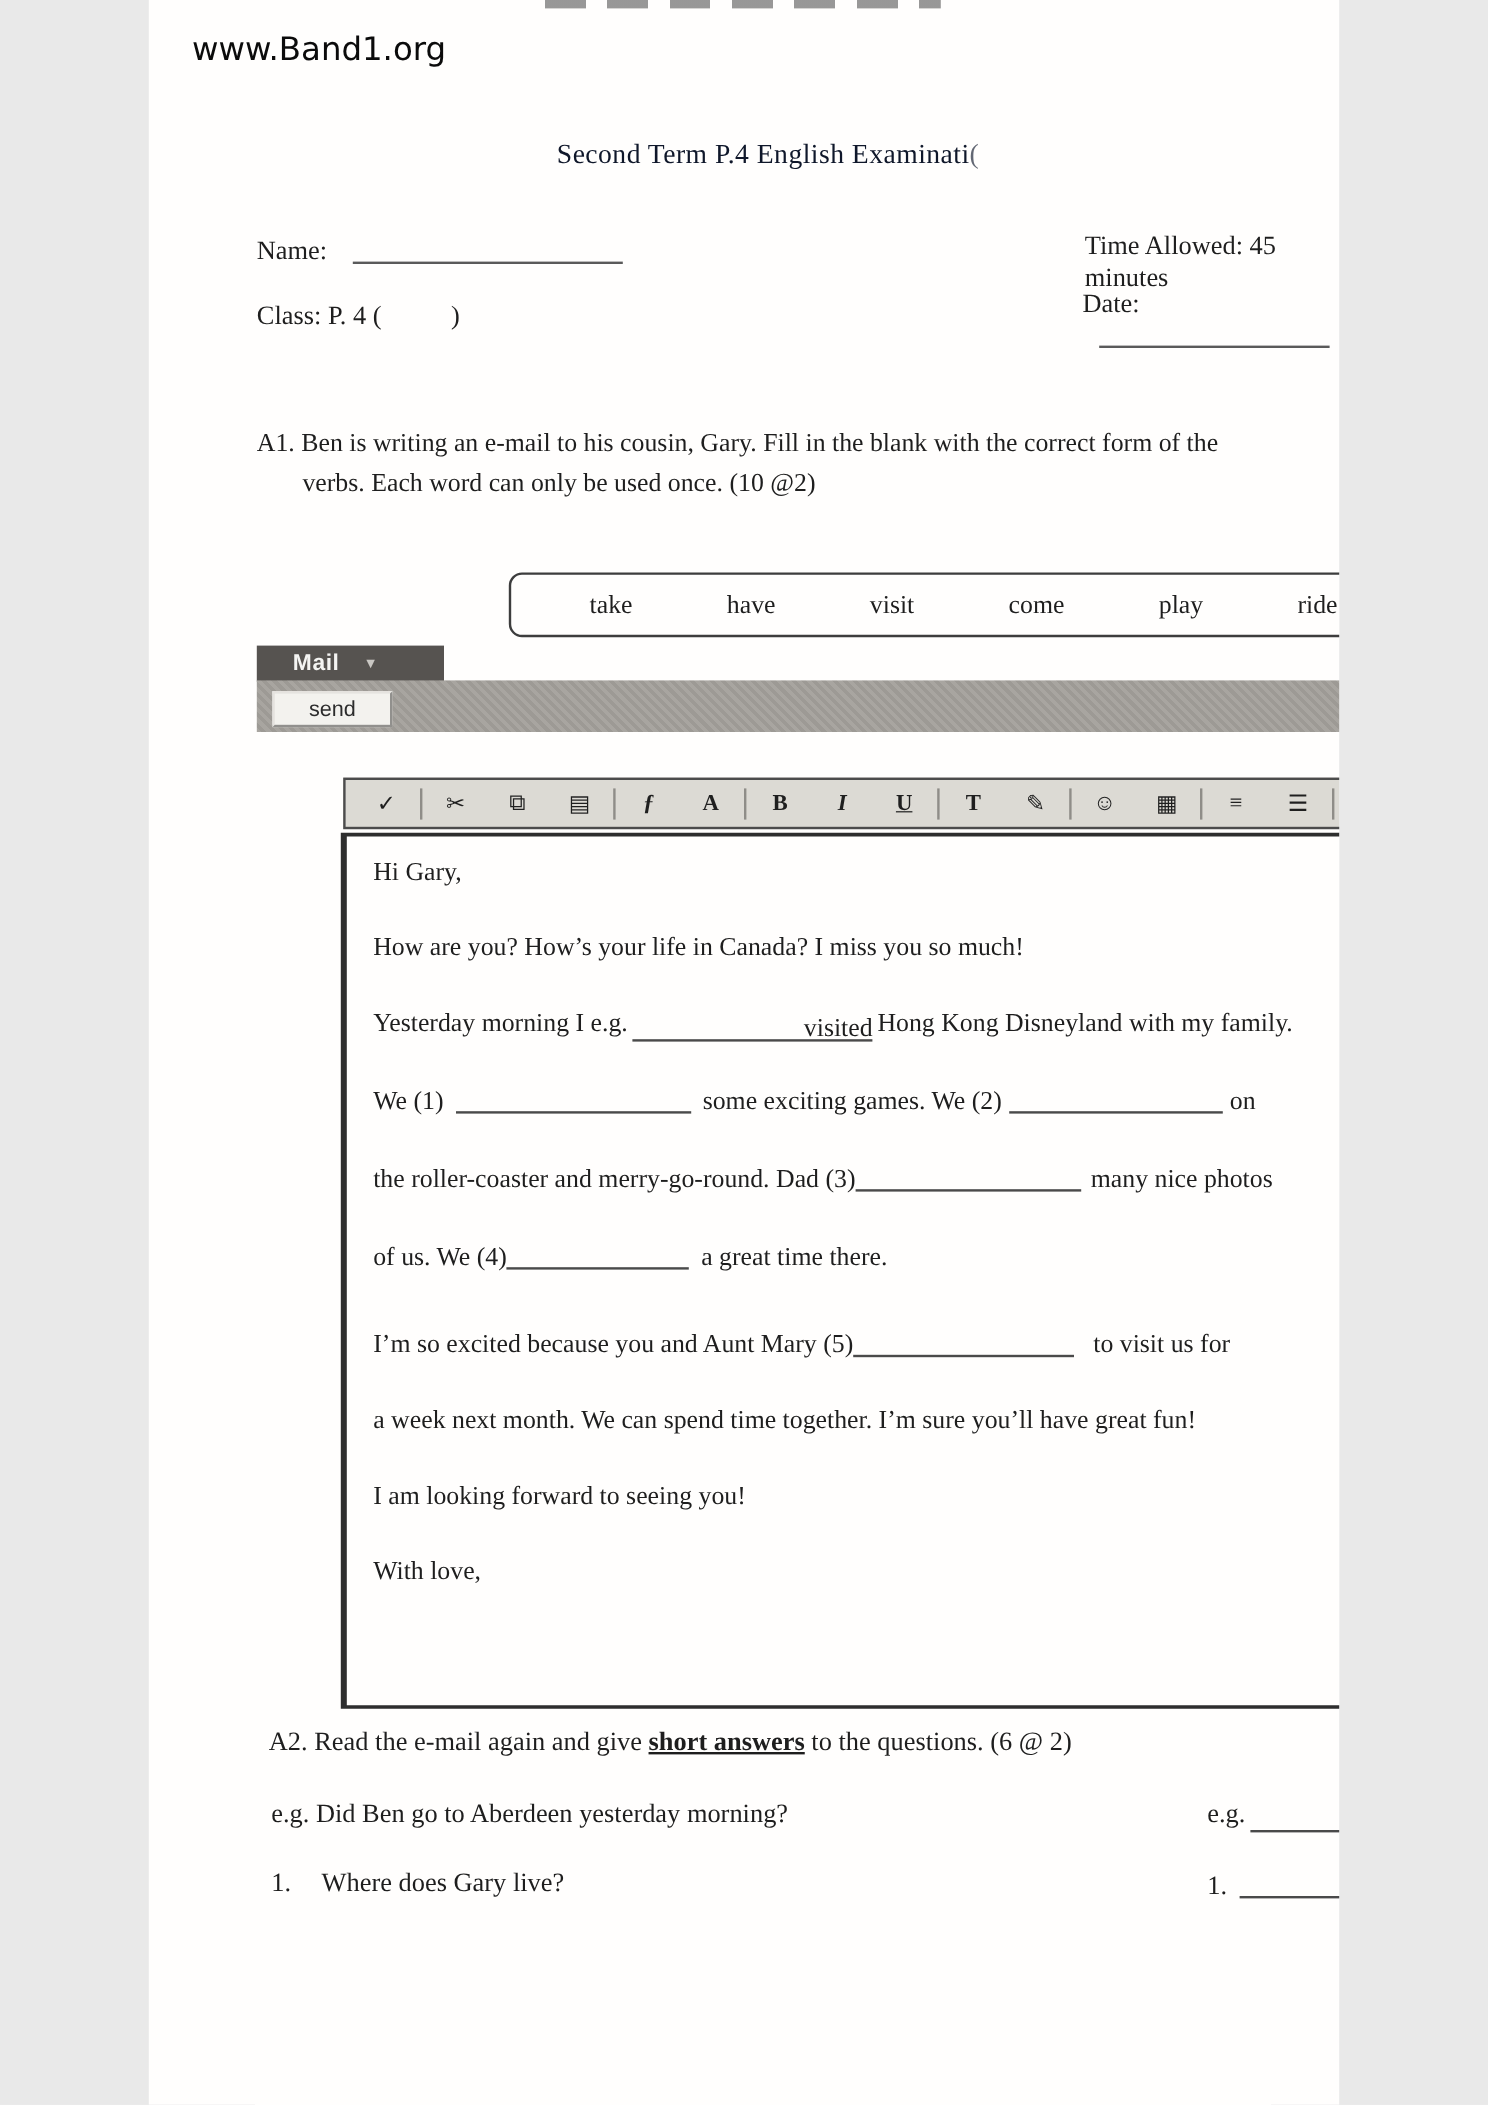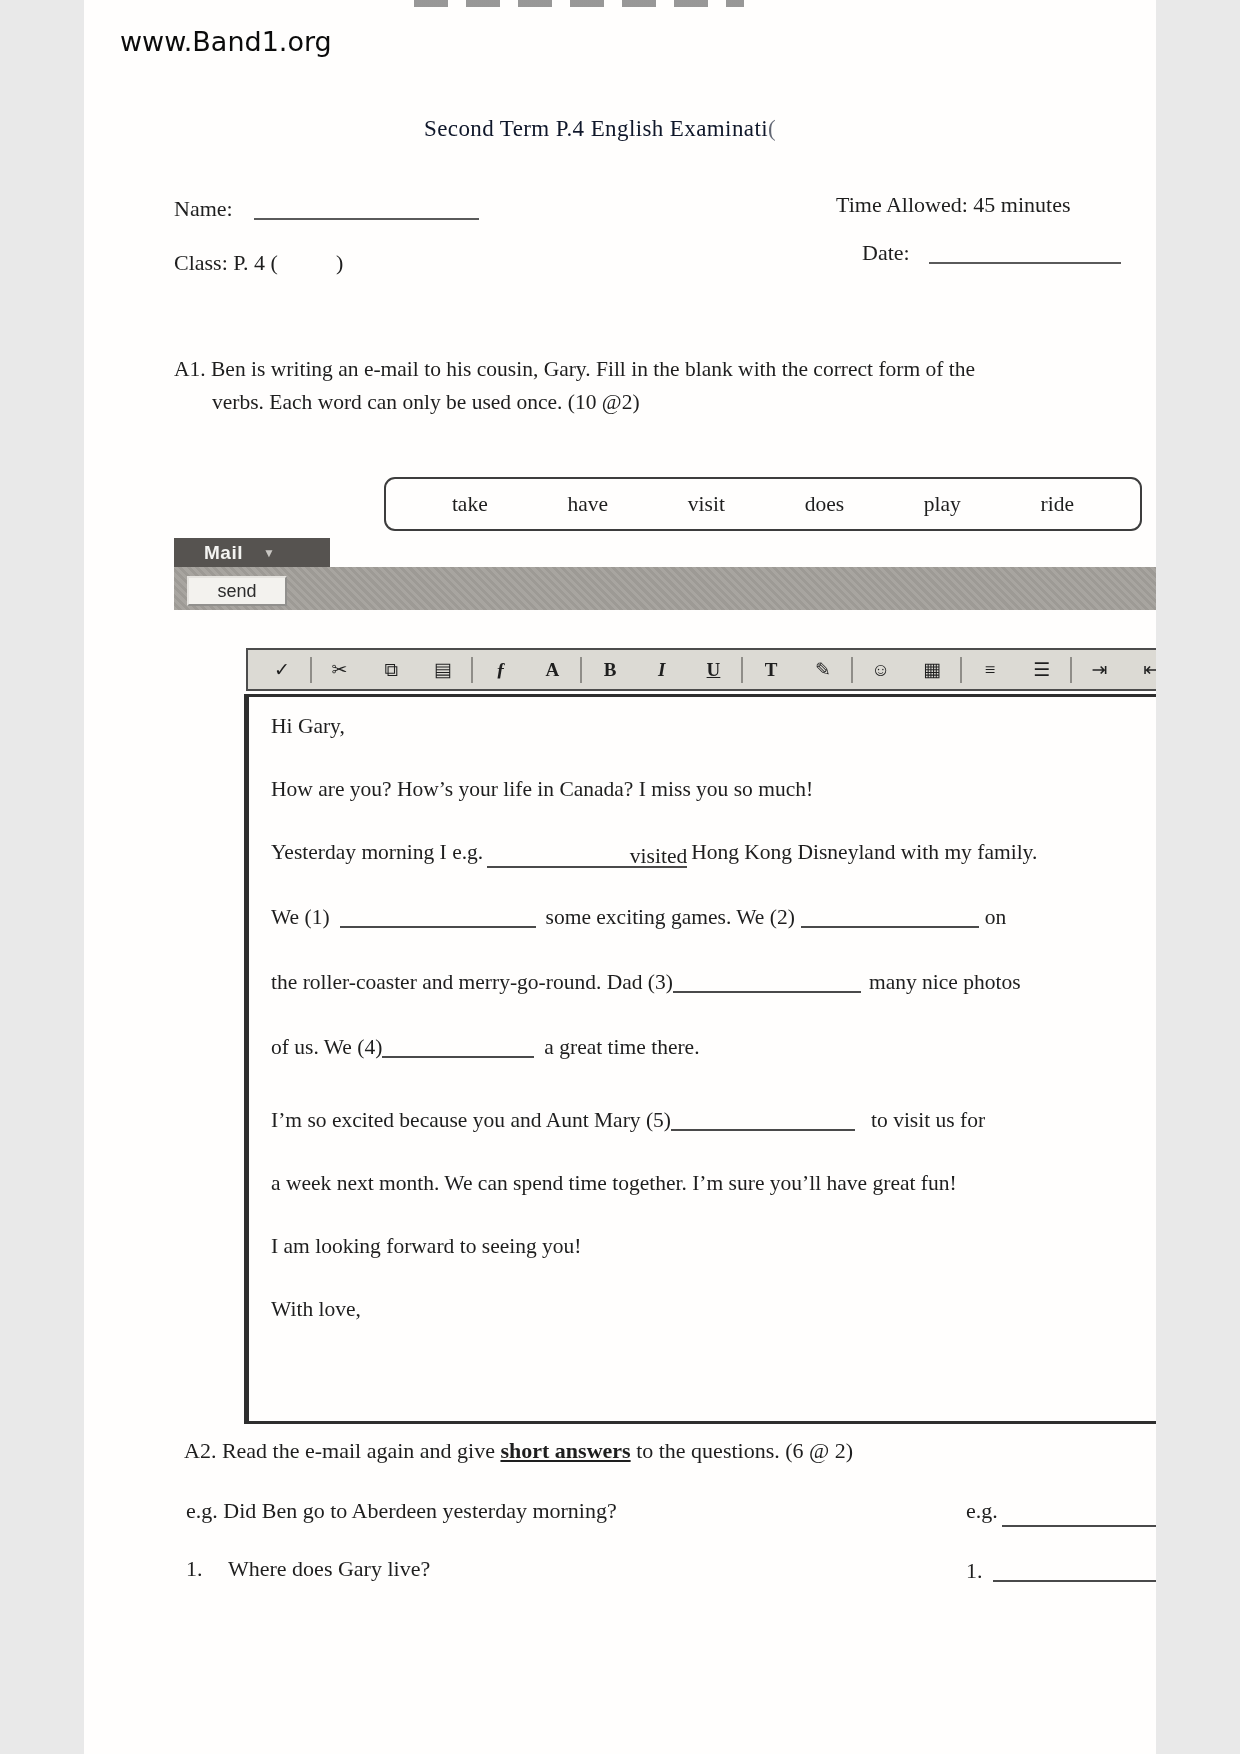--- a/index.html
+++ b/index.html
@@ -1,34 +1,34 @@
 <!DOCTYPE html>
 <html><head>
 <meta charset="utf-8">
 <style>
   html,body{margin:0;padding:0;background:#e9e9e9;}
   .page{
-    position:relative;width:1072px;height:1754px;margin:0 auto;
+    position:relative;width:992px;height:1754px;margin:0 auto;
     background:#fffefd;color:#1e1e1e;overflow:hidden;
     font-family:"Liberation Serif", serif;
   }
   .abs{position:absolute;}
   
   .top-smudge{top:0;left:330px;width:330px;height:7px;opacity:.55;
     background:repeating-linear-gradient(90deg,#444 0 34px,transparent 34px 52px);}
   .watermark{top:26px;left:36px;font-family:"DejaVu Sans",sans-serif;font-size:27px;color:#0b0b0b;}
   .title{top:116px;left:340px;font-size:23px;letter-spacing:.4px;color:#0f172a;white-space:nowrap;}
   .title .frag{opacity:.65;}
 
   .fs22{font-size:22px;}
   .uline{display:inline-block;border-bottom:2px solid #5a5a5a;vertical-align:baseline;transform:translateY(4px);}
 
   .name-row{top:196px;left:90px;}
   .class-row{top:250px;left:90px;}
-  .time-row{top:192px;left:752px;}
+  .time-row{top:192px;left:780px;}
   .date-row{top:240px;left:778px;}
   .paren-gap{display:inline-block;width:58px;}
 
   .a1{top:353px;left:90px;width:1010px;font-size:21.5px;line-height:33px;}
   .a1 .l2{padding-left:38px;}
 
   .wordbank{top:477px;left:300px;width:702px;height:50px;border:2px solid #3d3d3d;border-radius:11px;
     display:flex;align-items:center;justify-content:space-around;font-size:21.5px;padding:0 26px;background:#fffefd;}
 
   .mail-tab{top:538px;left:90px;width:156px;height:30px;background:#565350;color:#f4f4f2;
@@ -100,21 +100,21 @@
 
   <div class="abs a1">
     <div class="l1">A1. Ben is writing an e-mail to his cousin, Gary. Fill in the blank  with the correct form of the</div>
     <div class="l2">verbs. Each word can only be used once. (10 @2)</div>
   </div>
 
   <div class="abs wordbank">
     <span>take</span>
     <span>have</span>
     <span>visit</span>
-    <span>does</span>
+    <span>come</span>
     <span>play</span>
     <span>ride</span>
   </div>
 
   <div class="abs mail-tab">
     <span>Mail</span>
     <span class="arrow">▼</span>
   </div>
 
   <div class="abs gray-bar">

